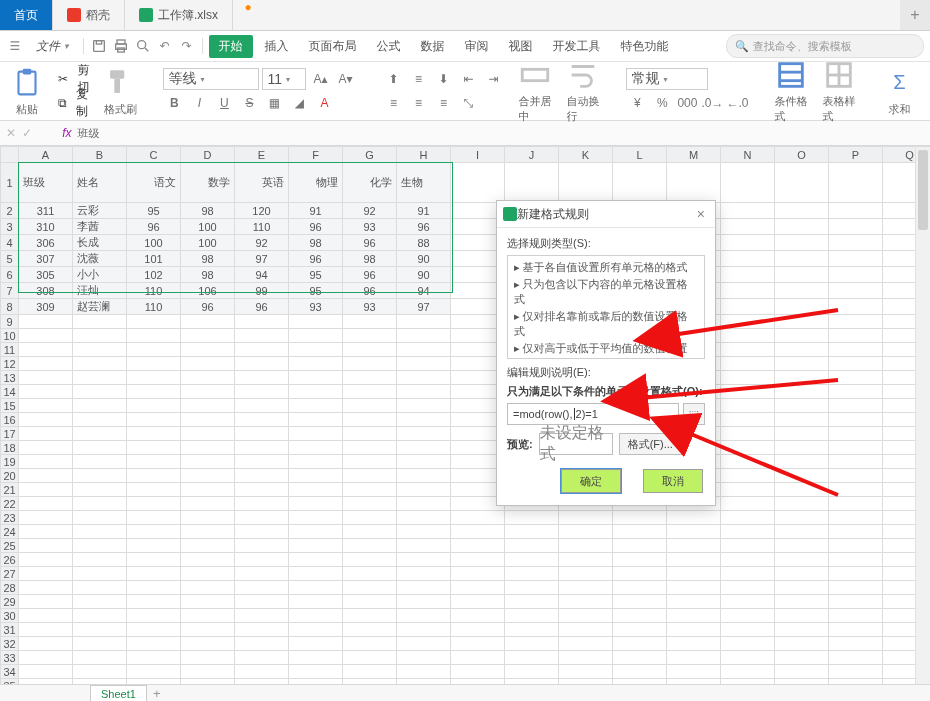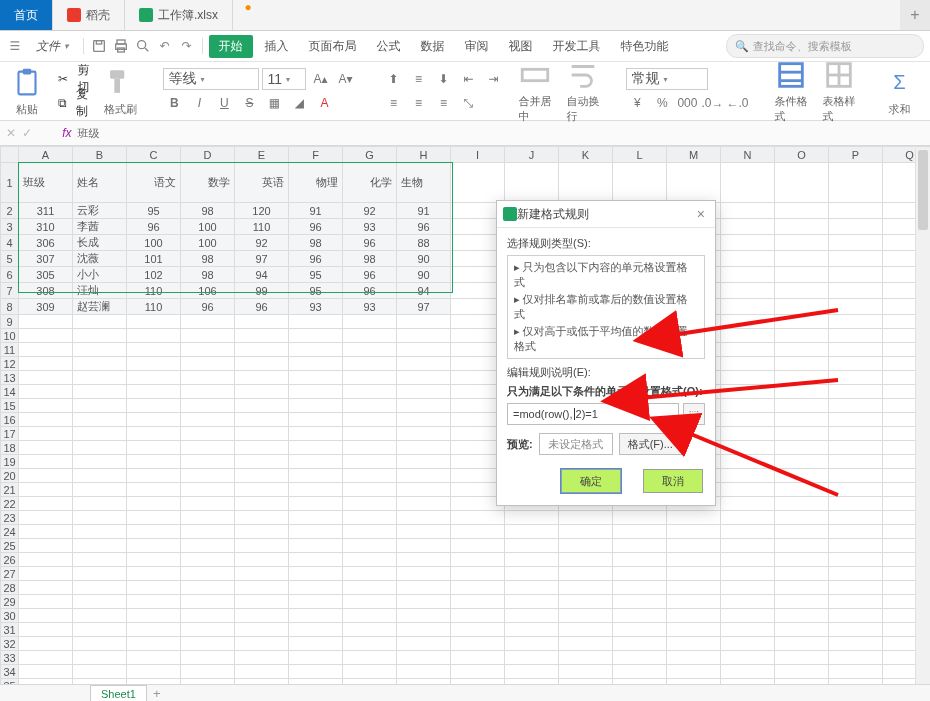--- a/index.html
+++ b/index.html
@@ -212,21 +212,21 @@
   }
   .dlg-formula .cursor {
     display:inline-block; width:1px; height:12px; background:#333; margin:0 1px;
     vertical-align:middle;
   }
   .dlg-refbtn {
     width:20px; height:20px; border:1px solid #bdbdbd; background:#f4f4f4;
     display:flex; align-items:center; justify-content:center; color:#777;
   }
   .dlg-preview-row { display:flex; align-items:center; gap:6px; margin:6px 0 10px;}
-  .dlg-prev-box { border:1px solid #bdbdbd; width:72px; height:20px; display:flex; align-items:center; justify-content:center; color:#888; font-size:11px; background:#fff;}
+  .dlg-prev-box { border:1px solid #bdbdbd; width:72px; height:20px; display:flex; align-items:center; justify-content:center; color:#888; font-size:16px; background:#fff;}
   .dlg-fmt-btn { border:1px solid #bdbdbd; height:20px; padding:0 8px; display:flex; align-items:center; background:#f4f4f4; color:#444;}
   .dlg-btnrow { display:flex; justify-content:flex-end; gap:22px; padding:4px 2px 2px;}
   .dlg-btn { border:1px solid #9c9c9c; width:58px; height:22px; display:flex; align-items:center; justify-content:center; background:#bef264; }
   .dlg-btn.primary { box-shadow:0 0 0 1px #4a90d9; }
 
   
   svg.arrows { position:absolute; left:0; top:0; width:930px; height:701px; pointer-events:none; }
 
   
   .vscroll { position:absolute; right:0; top:148px; bottom:16px; width:14px; background:#f1f1f1; border-left:1px solid #e0e0e0;}
@@ -1213,20 +1213,21 @@
 
 <div class="dialog">
   <div class="dlg-title">
     <span class="gicon"></span>
     <span>新建格式规则</span>
     <span class="dlg-close">×</span>
   </div>
   <div class="dlg-body">
     <div class="dlg-label">选择规则类型(S):</div>
     <div class="dlg-list" id="ruleList">
+        <div>▸ 基于各自值设置所有单元格的格式</div>
         <div>▸ 只为包含以下内容的单元格设置格式</div>
         <div>▸ 仅对排名靠前或靠后的数值设置格式</div>
         <div>▸ 仅对高于或低于平均值的数值设置格式</div>
       </div>
     <div class="dlg-label">编辑规则说明(E):</div>
     <div class="dlg-fieldlabel" style="font-weight:bold">只为满足以下条件的单元格设置格式(O):</div>
     <div class="dlg-formula-row">
       <div class="dlg-formula">
         <span>=mod(row(),</span>
           <span class="cursor"></span>

